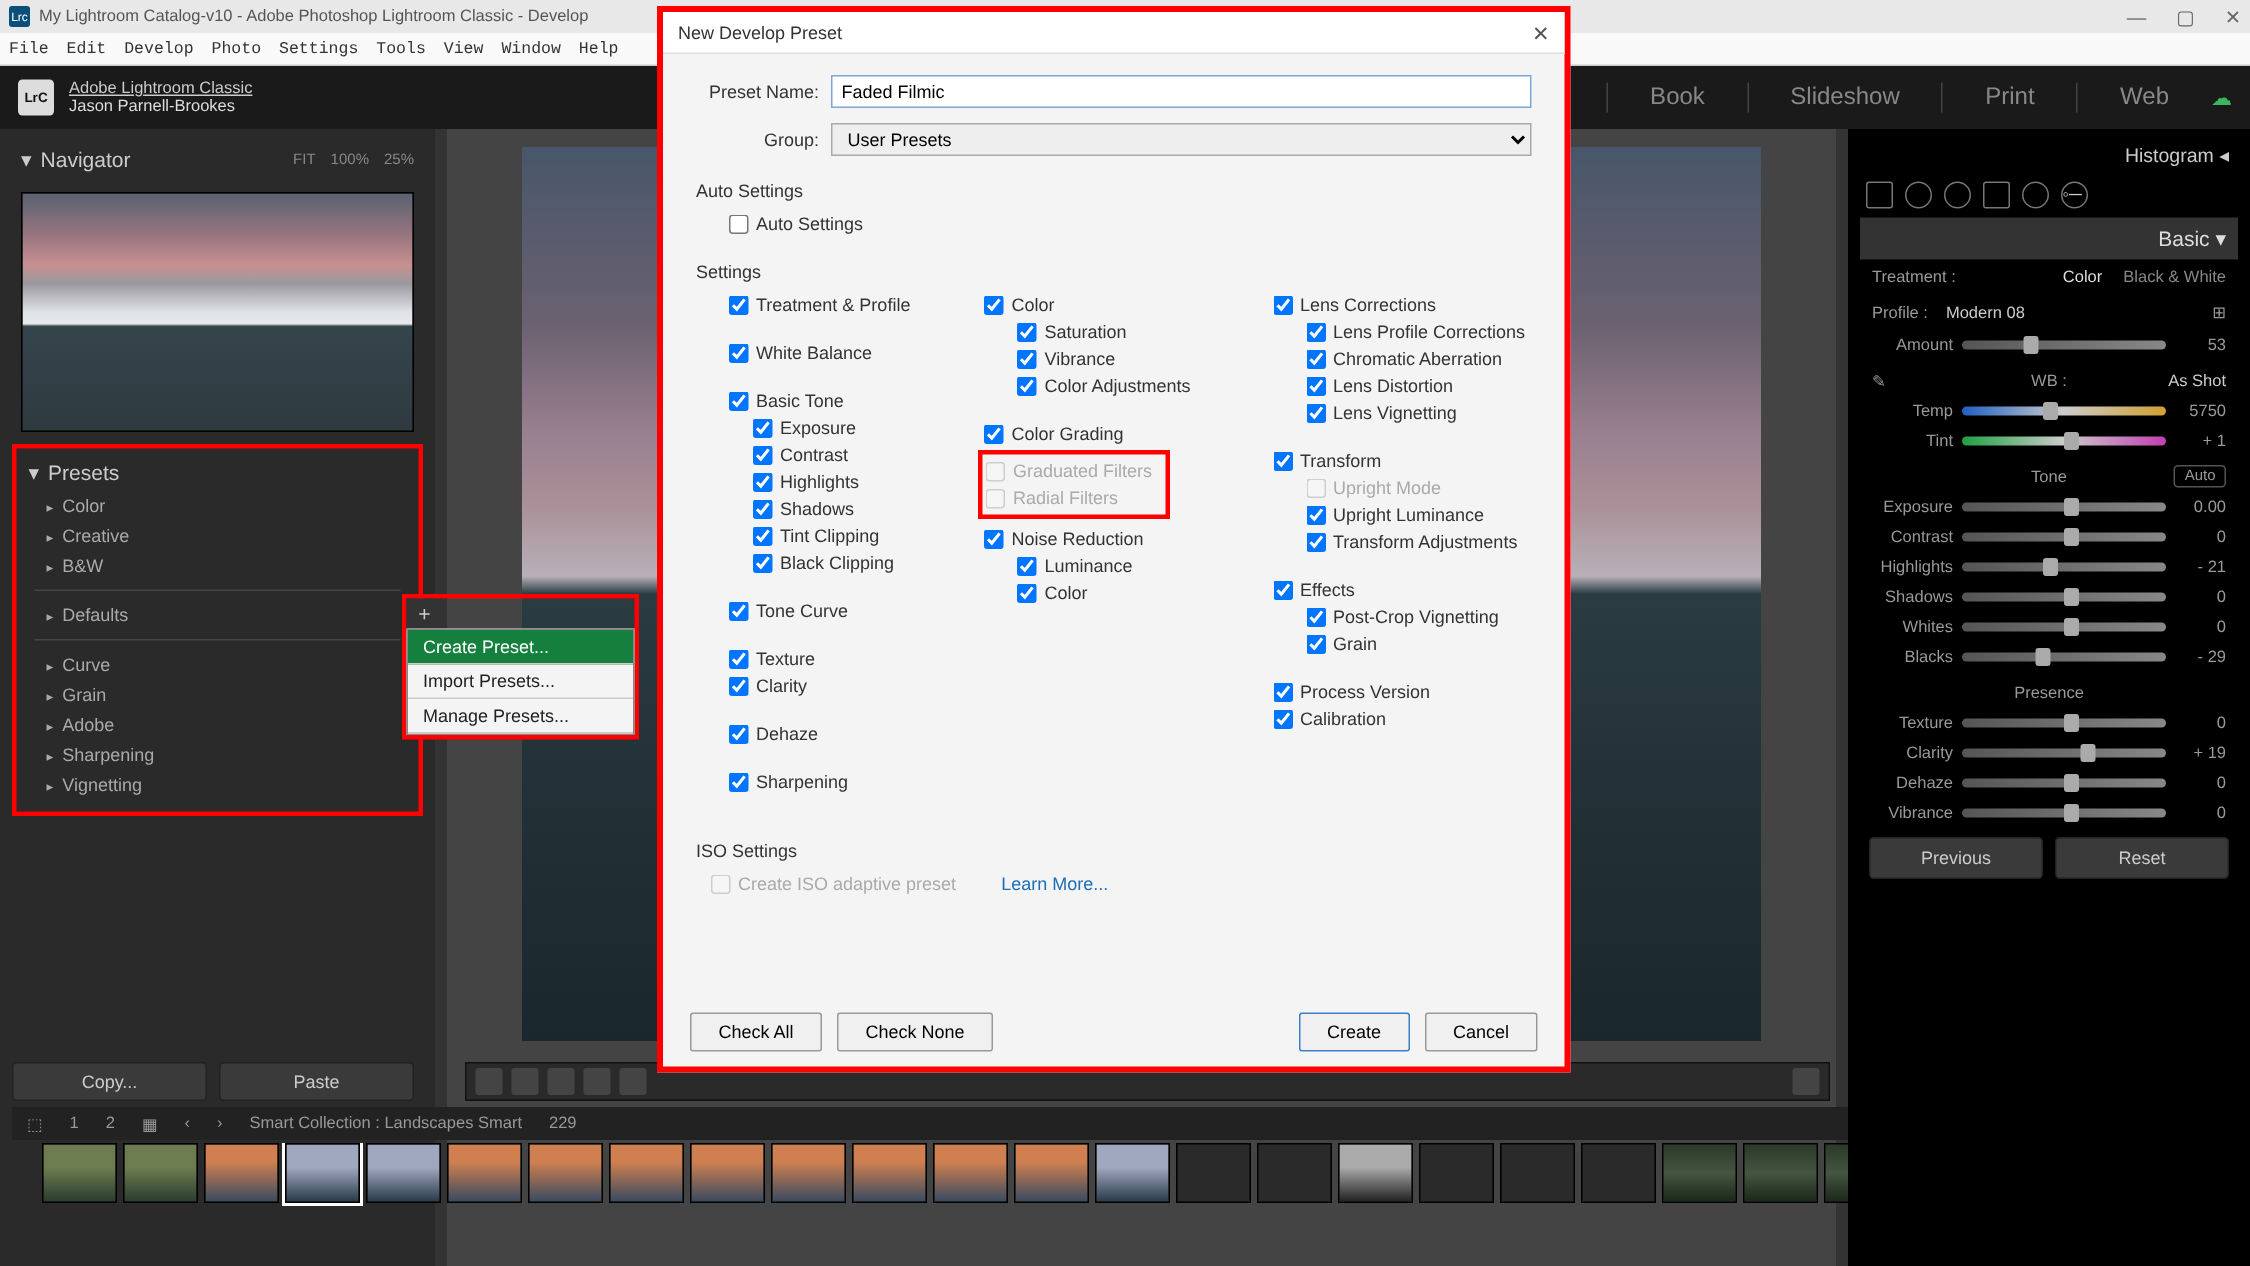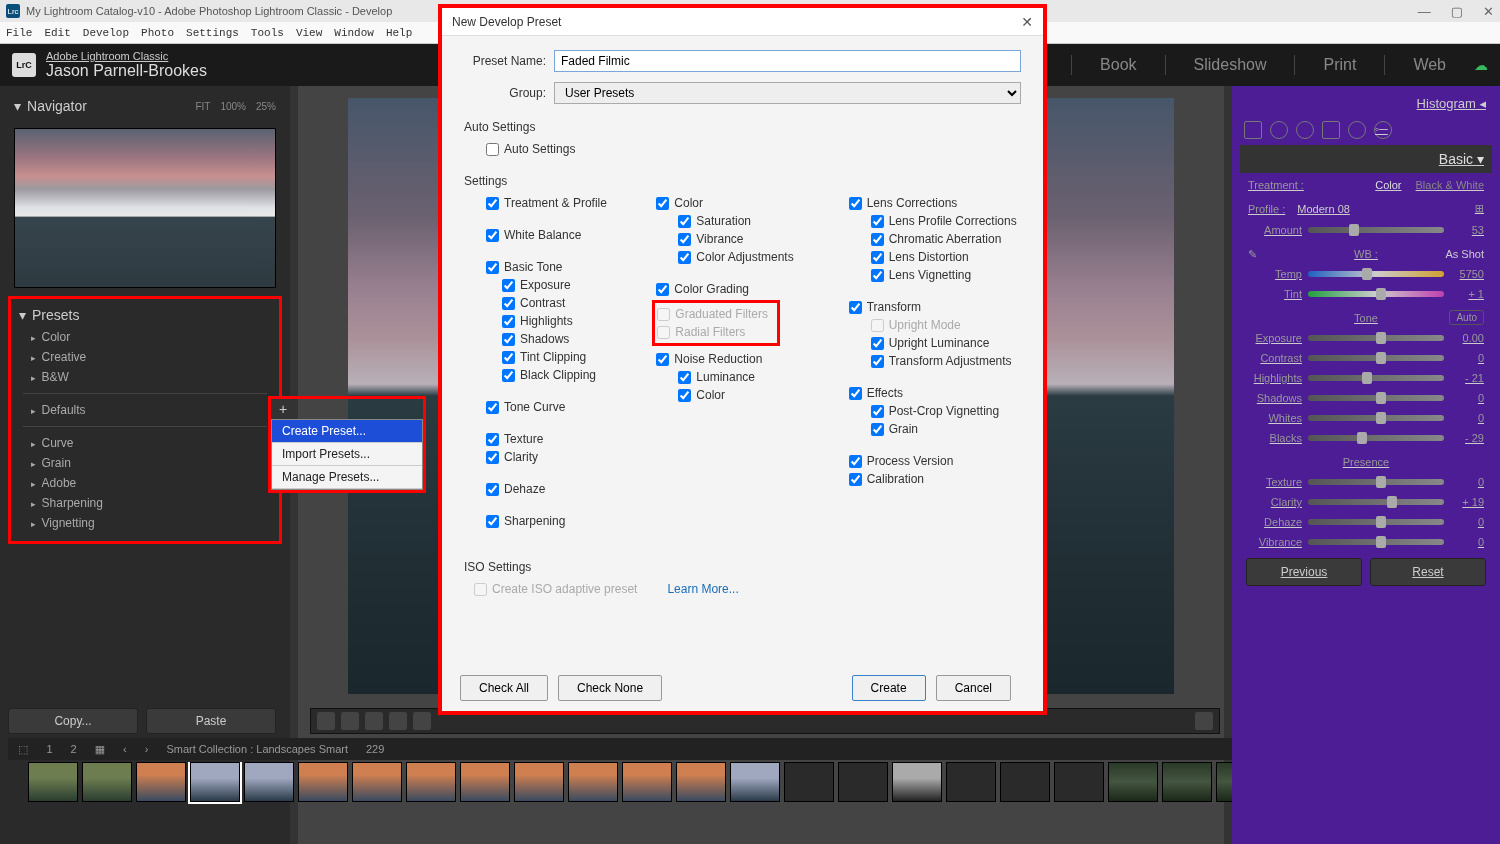--- a/index.html
+++ b/index.html
@@ -11,28 +11,28 @@
 .win-controls { margin-left: auto; display: flex; gap: 20px; color: #666; font-size: 13px; }
 
 
 .menubar { height: 22px; background: #f9f9f9; display: flex; align-items: center; padding: 0 6px; color: #333; font-size: 11px; gap: 12px; border-bottom: 1px solid #ccc; }
 .menubar span { cursor: default; font-family: Liberation Mono, monospace; }
 
 
 .app-header { height: 42px; background: #1a1a1a; display: flex; align-items: center; padding: 0 12px; }
 .lrc-badge { width: 24px; height: 24px; background: #ddd; color: #111; font-size: 9px; font-weight: bold; display: flex; align-items: center; justify-content: center; border-radius: 3px; margin-right: 10px; }
 .header-title { color: #ccc; font-size: 11px; text-decoration: underline; }
-.header-author { color: #ddd; font-size: 16px; font-weight: 300; }
+.header-author { color: #ddd; font-size: 11px; font-weight: 300; }
 .modules { margin-left: auto; display: flex; gap: 28px; color: #888; font-size: 16px; align-items: center; }
 .modules .sep { width: 1px; height: 20px; background: #444; }
 
 
 .main { position: absolute; top: 86px; left: 0; right: 0; bottom: 0; background: #333; }
 .left-panel { position: absolute; left: 0; top: 0; width: 290px; bottom: 0; background: #2a2a2a; padding: 6px 8px; }
-.right-panel { position: absolute; right: 0; top: 0; width: 268px; bottom: 0; background: #4c1d95; padding: 6px 8px; text-decoration: underline; }
+.right-panel { position: absolute; right: 0; top: 0; width: 268px; bottom: 0; background: #000000; padding: 6px 8px; }
 
 
 .panel-header { display: flex; align-items: center; height: 28px; color: #ccc; font-size: 14px; padding: 0 6px; }
 .navigator-zoom { margin-left: auto; color: #888; font-size: 10px; display: flex; gap: 10px; }
 .navigator-preview { margin: 8px 6px; height: 160px; background: linear-gradient(to bottom, #5a6270 0%, #9a7580 18%, #c89090 30%, #9b999f 38%, #dfe2e6 50%, #e8e8e8 55%, #36444c 56%, #2e3a40 100%); border: 1px solid #000; }
 
 
 .presets-panel { margin-top: 8px; border: 3px solid #ff0000; padding: 4px 2px 8px; }
 .presets-header { display: flex; align-items: center; color: #ccc; font-size: 14px; padding: 4px 6px; }
 .preset-item { padding: 3px 6px 3px 18px; color: #aaa; font-size: 12px; }
@@ -45,21 +45,21 @@
 
 
 .canvas-area { position: absolute; left: 298px; right: 276px; top: 0; bottom: 0; background: #444; }
 .canvas-img { position: absolute; left: 50px; right: 50px; top: 12px; bottom: 150px; background: linear-gradient(to bottom, #47566a 0%, #6b6170 20%, #998090 32%, #aa9098 40%, #b8b0b8 48%, #2a3b42 50%, #233238 70%, #1a272c 100%); }
 
 
 .plus-wrap { position: absolute; top: 310px; left: 268px; border: 3px solid #ff0000; }
 .plus-btn { width: 24px; height: 20px; background: #333; color: #ccc; display: flex; align-items: center; justify-content: center; font-size: 14px; }
 .plus-menu { background: #f4f4f4; border: 1px solid #888; width: 152px; }
 .plus-menu-item { padding: 4px 10px; color: #222; font-size: 12px; border-bottom: 1px solid #ccc; }
-.plus-menu-item.sel { background: #1d4ed8; color: #fff; }
+.plus-menu-item.sel { background: #15803d; color: #fff; }
 
 
 .toolbar { position: absolute; bottom: 110px; left: 310px; right: 280px; height: 26px; background: #2a2a2a; border: 1px solid #111; display: flex; align-items: center; gap: 6px; padding: 0 6px; }
 .tb-icon { width: 18px; height: 18px; background: #444; border-radius: 2px; }
 
 
 .status-row { position: absolute; bottom: 84px; left: 8px; right: 8px; height: 22px; background: #222; display: flex; align-items: center; color: #999; font-size: 11px; gap: 18px; padding: 0 10px; }
 
 
 .filmstrip { position: absolute; bottom: 38px; left: 28px; right: 40px; height: 44px; display: flex; gap: 4px; overflow: hidden; }
@@ -105,21 +105,21 @@
 .field-input { flex: 1; height: 22px; border: 1px solid #7aa7d8; padding: 0 6px; font-size: 12px; background: #fff; }
 .field-select { flex: 1; height: 22px; border: 1px solid #aaa; padding: 0 6px; font-size: 12px; background: #eee; }
 .section-h { font-size: 12px; margin: 16px 0 6px; }
 .cb-row { display: flex; align-items: center; padding: 2px 0; font-size: 12px; }
 .cb-row input { margin-right: 5px; }
 .indent { padding-left: 22px; }
 .indent2 { padding-left: 38px; }
 .cols { display: flex; gap: 20px; }
 .col { flex: 1; }
 .red-box { border: 3px solid #ff0000; padding: 2px; margin: 2px 0 4px -4px; width: 128px; }
-.dialog-footer { position: absolute; bottom: 10px; left: 18px; right: 32px; display: flex; gap: 10px; }
+.dialog-footer { position: absolute; bottom: 10px; left: 18px; right: 18px; display: flex; gap: 10px; }
 .dlg-btn { height: 26px; padding: 0 18px; background: #f0f0f0; border: 1px solid #999; border-radius: 2px; font-size: 12px; }
 .dlg-btn.primary { border: 1px solid #3a80c8; }
 .spacer { flex: 1; }
 .iso-section { margin-top: 30px; }
 .learn-more { color: #1a6db8; margin-left: 30px; }
 .cb-row.disabled { color: #aaa; }
 
 
 .cloud { color: #3bb85f; font-size: 14px; }
 </style>

